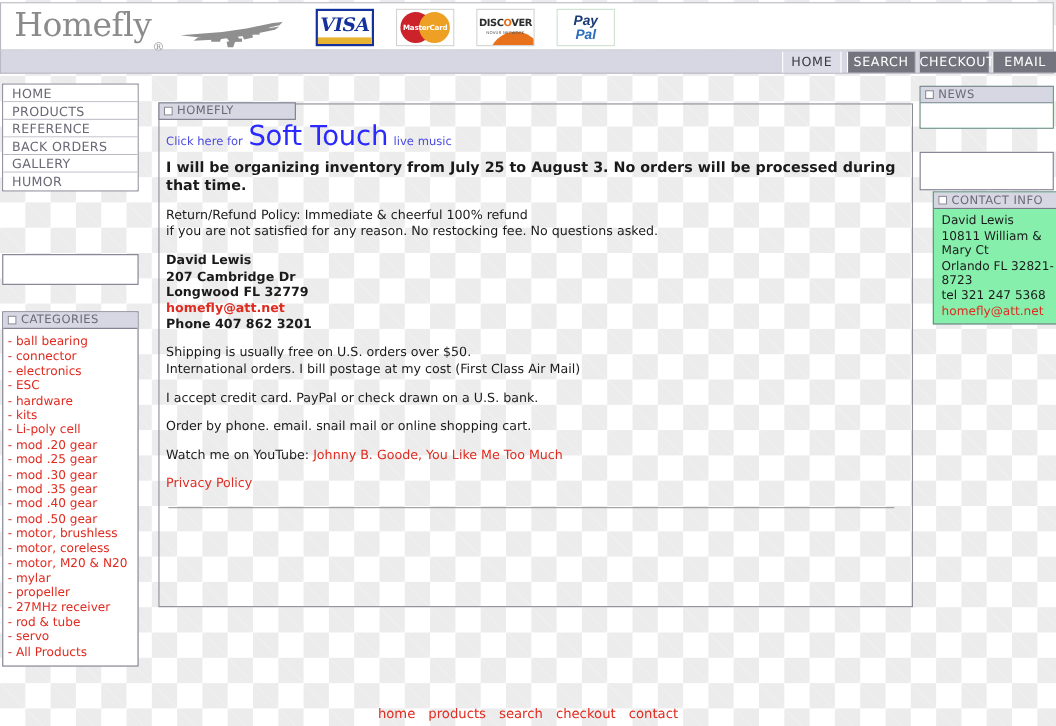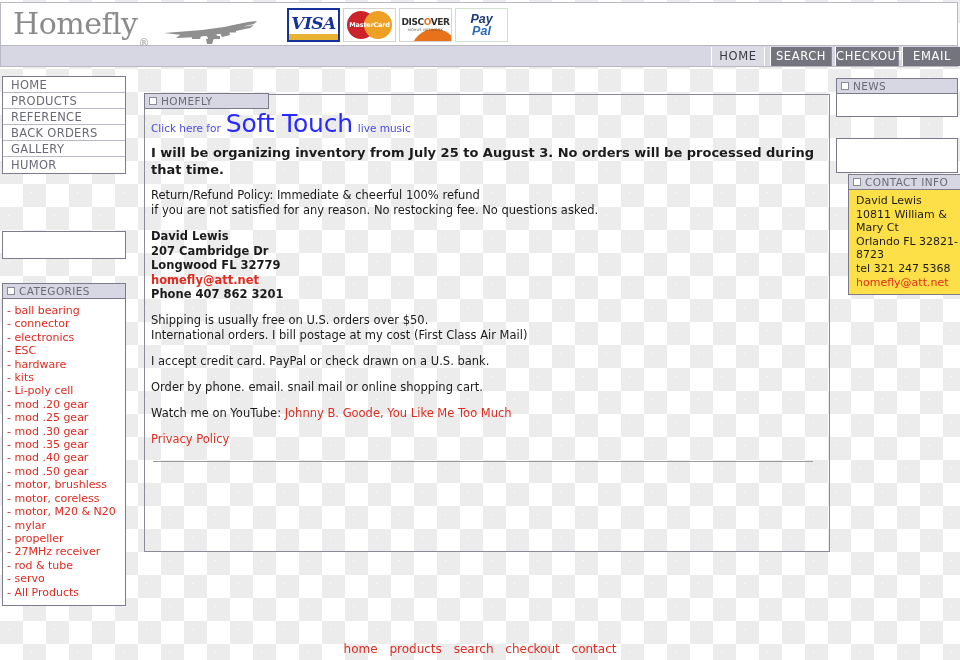--- a/index.html
+++ b/index.html
@@ -53,21 +53,21 @@
   #plane-icon {
     margin-left: 14px;
     margin-top: 4px;
   }
 
   
   #pay-logos {
     position: absolute;
     left: 286px; top: 5px;
     display: flex;
-    gap: 3px;
+    gap: 20px;
     align-items: stretch;
     height: 34px;
   }
   .pay-card {
     width: 53px;
     background: #ffffff;
     border: 1px solid #d3d3d3;
     box-sizing: border-box;
     position: relative;
     overflow: hidden;
@@ -333,21 +333,21 @@
   }
 
   
   #right-col {
     position: absolute;
     left: 836px; top: 78px;
     width: 122px;
   }
   .rpanel {
     border: 1px solid #7b7b8c;
-    background: #fde047;
+    background: #86efac;
     box-sizing: border-box;
     width: 122px;
   }
   #news-panel { position: absolute; left: 0; top: 0; }
   #news-body { height: 22px; background: #ffffff; }
 
   #blank-panel {
     position: absolute; left: 0; top: 60px;
     height: 35px;
     background: #ffffff;

